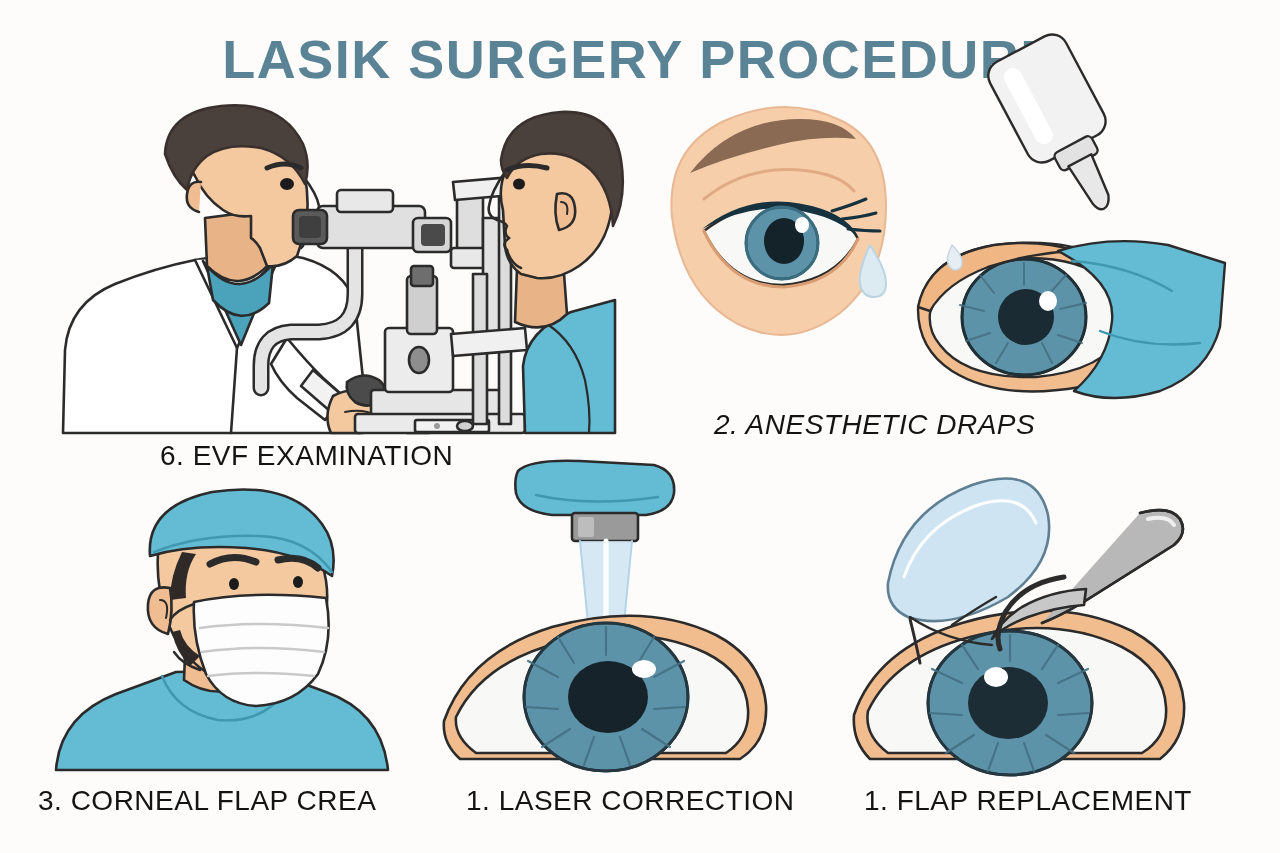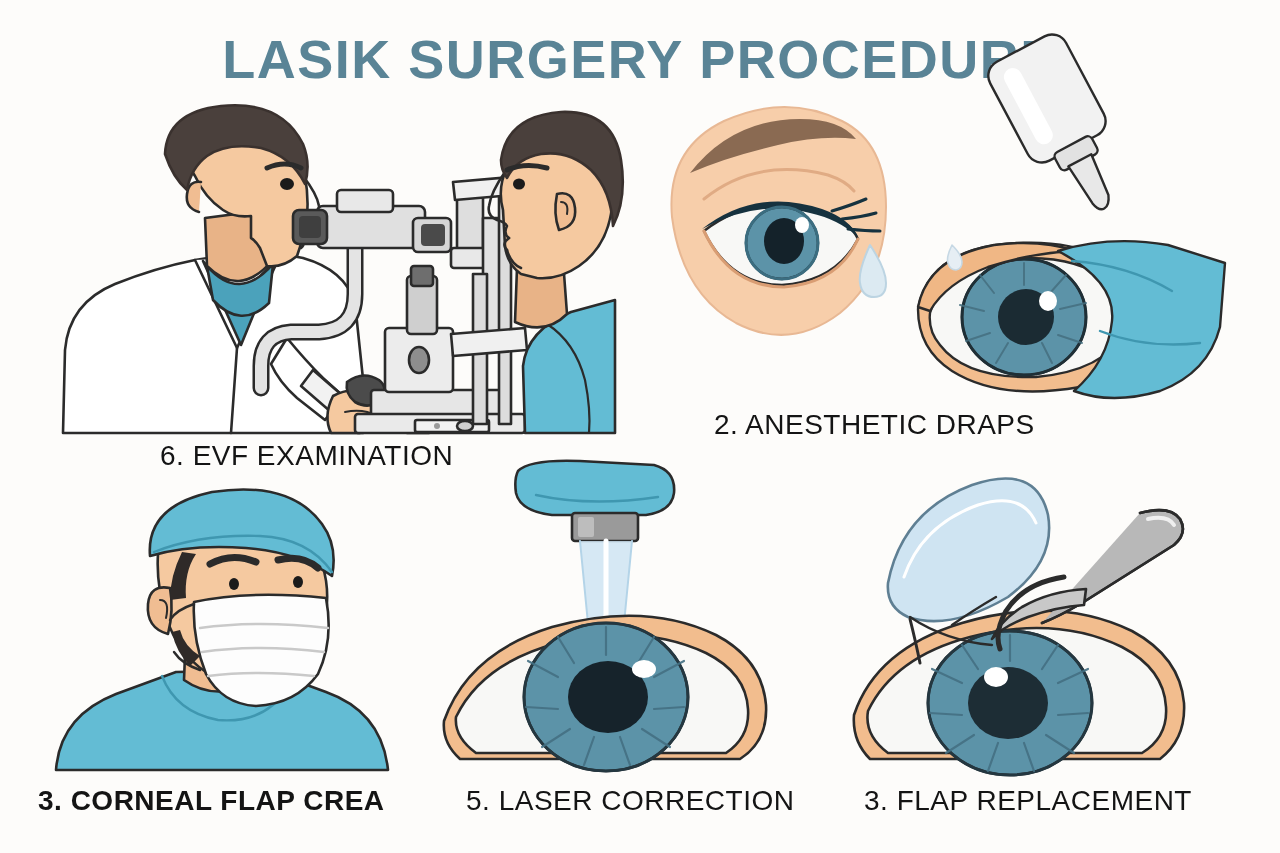--- a/index.html
+++ b/index.html
@@ -33,22 +33,22 @@
   }
   .caption {
     position: absolute;
     color: #141414;
     font-size: 28px;
     letter-spacing: 0.5px;
     white-space: nowrap;
     font-family: "Liberation Sans", sans-serif;
   }
   .cap1 { left: 160px; top: 440px; }
-  .cap2 { left: 714px; top: 409px; }
-  .cap3 { left: 38px; top: 785px; font-weight: bold; }
+  .cap2 { left: 714px; top: 409px; font-style: italic; }
+  .cap3 { left: 38px; top: 785px; }
   .cap4 { left: 466px; top: 785px; }
   .cap5 { left: 864px; top: 785px; }
 
   .panel { position: absolute; }
   .p1 { left: 55px;  top: 98px;  width: 560px; height: 335px; }
   .p2 { left: 660px; top: 95px;  width: 565px; height: 300px; }
   .p3 { left: 50px;  top: 480px; width: 360px; height: 290px; }
   .p4 { left: 440px; top: 465px; width: 330px; height: 300px; }
   .p5 { left: 850px; top: 465px; width: 360px; height: 300px; }
   svg { display: block; overflow: visible; }
@@ -311,21 +311,21 @@
           <path d="M244 196 L214 212"></path>
             <path d="M214 172 L198 198"></path>
         </g>
 
         <ellipse cx="168" cy="232" rx="40" ry="36" fill="#16232b" stroke="none"></ellipse>
 
         <ellipse cx="204" cy="204" rx="12" ry="9" fill="#ffffff" stroke="none"></ellipse>
       </g>
     </svg>
   </div>
-  <div class="caption cap4">5. LASER CORRECTION</div>
+  <div class="caption cap4">1. LASER CORRECTION</div>
 
   <div class="panel p5">
     <svg width="360" height="300" viewBox="0 0 360 300">
       <g stroke="#2b2b2b" stroke-width="2.6" stroke-linejoin="round" stroke-linecap="round">
 
         <path d="M4 250 Q26 184 112 158 Q208 130 282 166 Q330 192 334 238 Q336 274 310 294 L20 294 Q2 276 4 250 Z" fill="#f2bd8e"></path>
         <path d="M18 246 Q44 192 120 172 Q206 150 272 182 Q314 204 316 242 Q318 272 292 288 L38 288 Q14 270 18 246 Z" fill="#f8f8f6"></path>
 
         <ellipse cx="160" cy="238" rx="82" ry="72" fill="#5c93a8"></ellipse>
         <ellipse cx="160" cy="238" rx="82" ry="72" fill="none" stroke="#243740" stroke-width="3"></ellipse>
@@ -358,15 +358,15 @@
         <path d="M236 124 Q200 126 172 142 Q150 156 142 174 Q152 162 178 152 Q206 142 234 140 Z" fill="#c8c8c8"></path>
 
         <path d="M214 112 Q174 118 156 146 Q144 168 150 184" fill="none" stroke-width="5"></path>
 
         <path d="M298 54 Q318 50 324 60" fill="none" stroke="#efefef" stroke-width="4"></path>
 
         <path d="M60 152 Q96 176 142 180" fill="none" stroke-width="2.4"></path>
       </g>
     </svg>
   </div>
-  <div class="caption cap5">3. FLAP REPLACEMENT</div>
+  <div class="caption cap5">1. FLAP REPLACEMENT</div>
 
 </div>
 
 </body></html>

